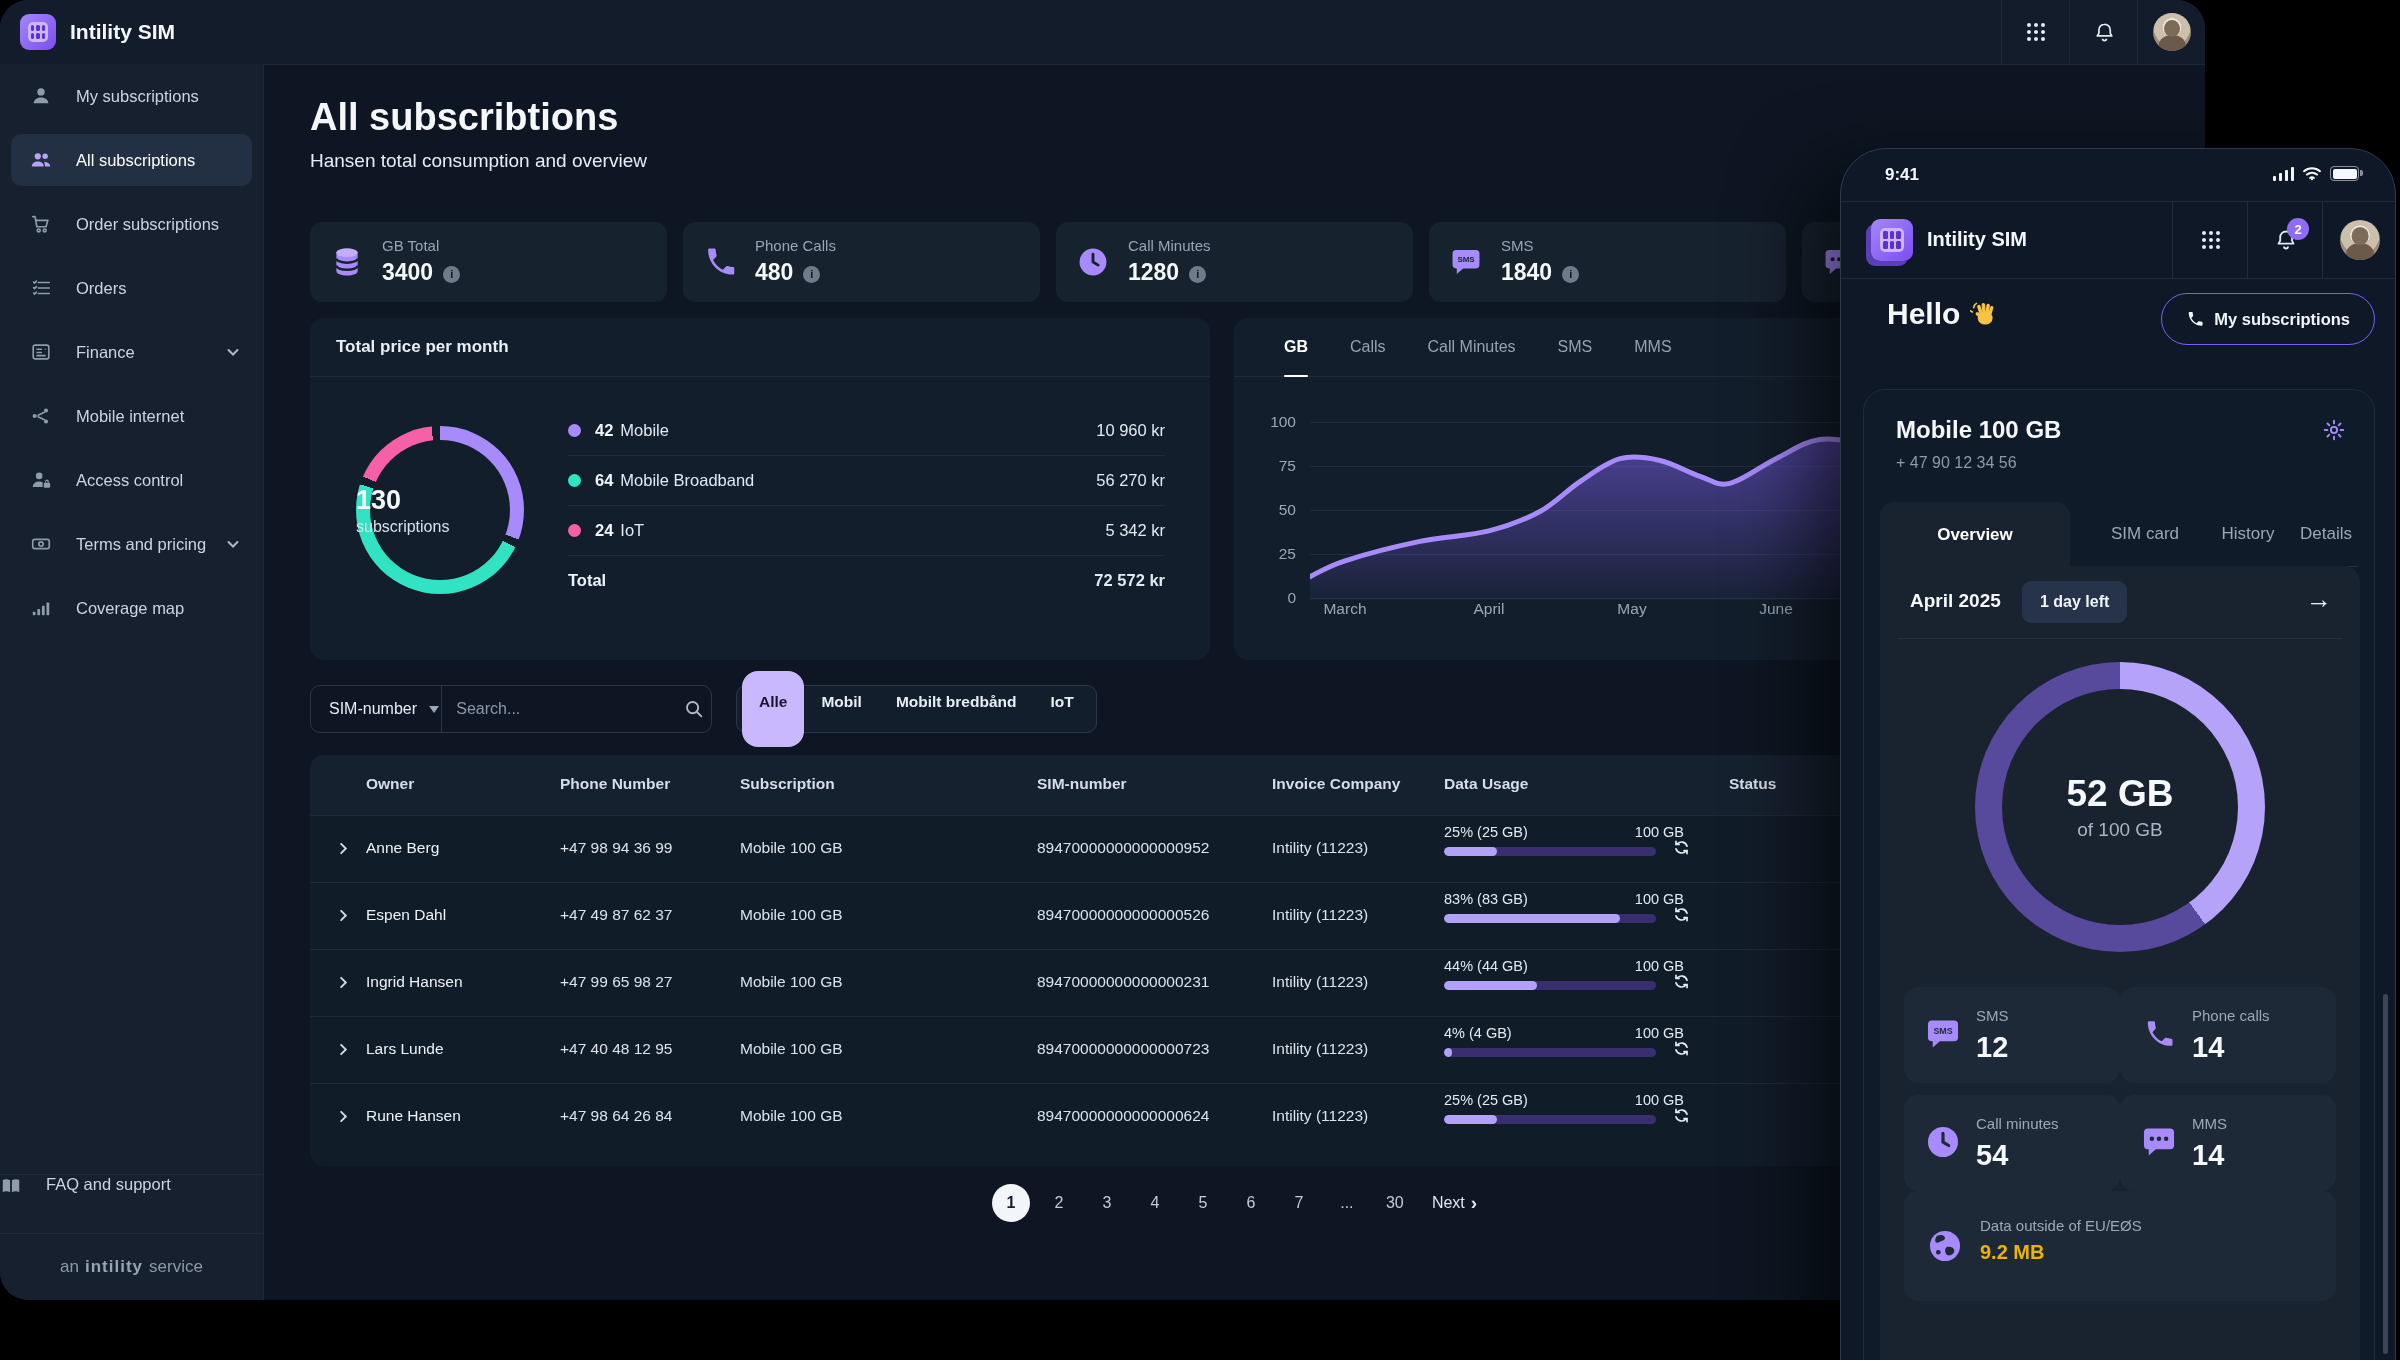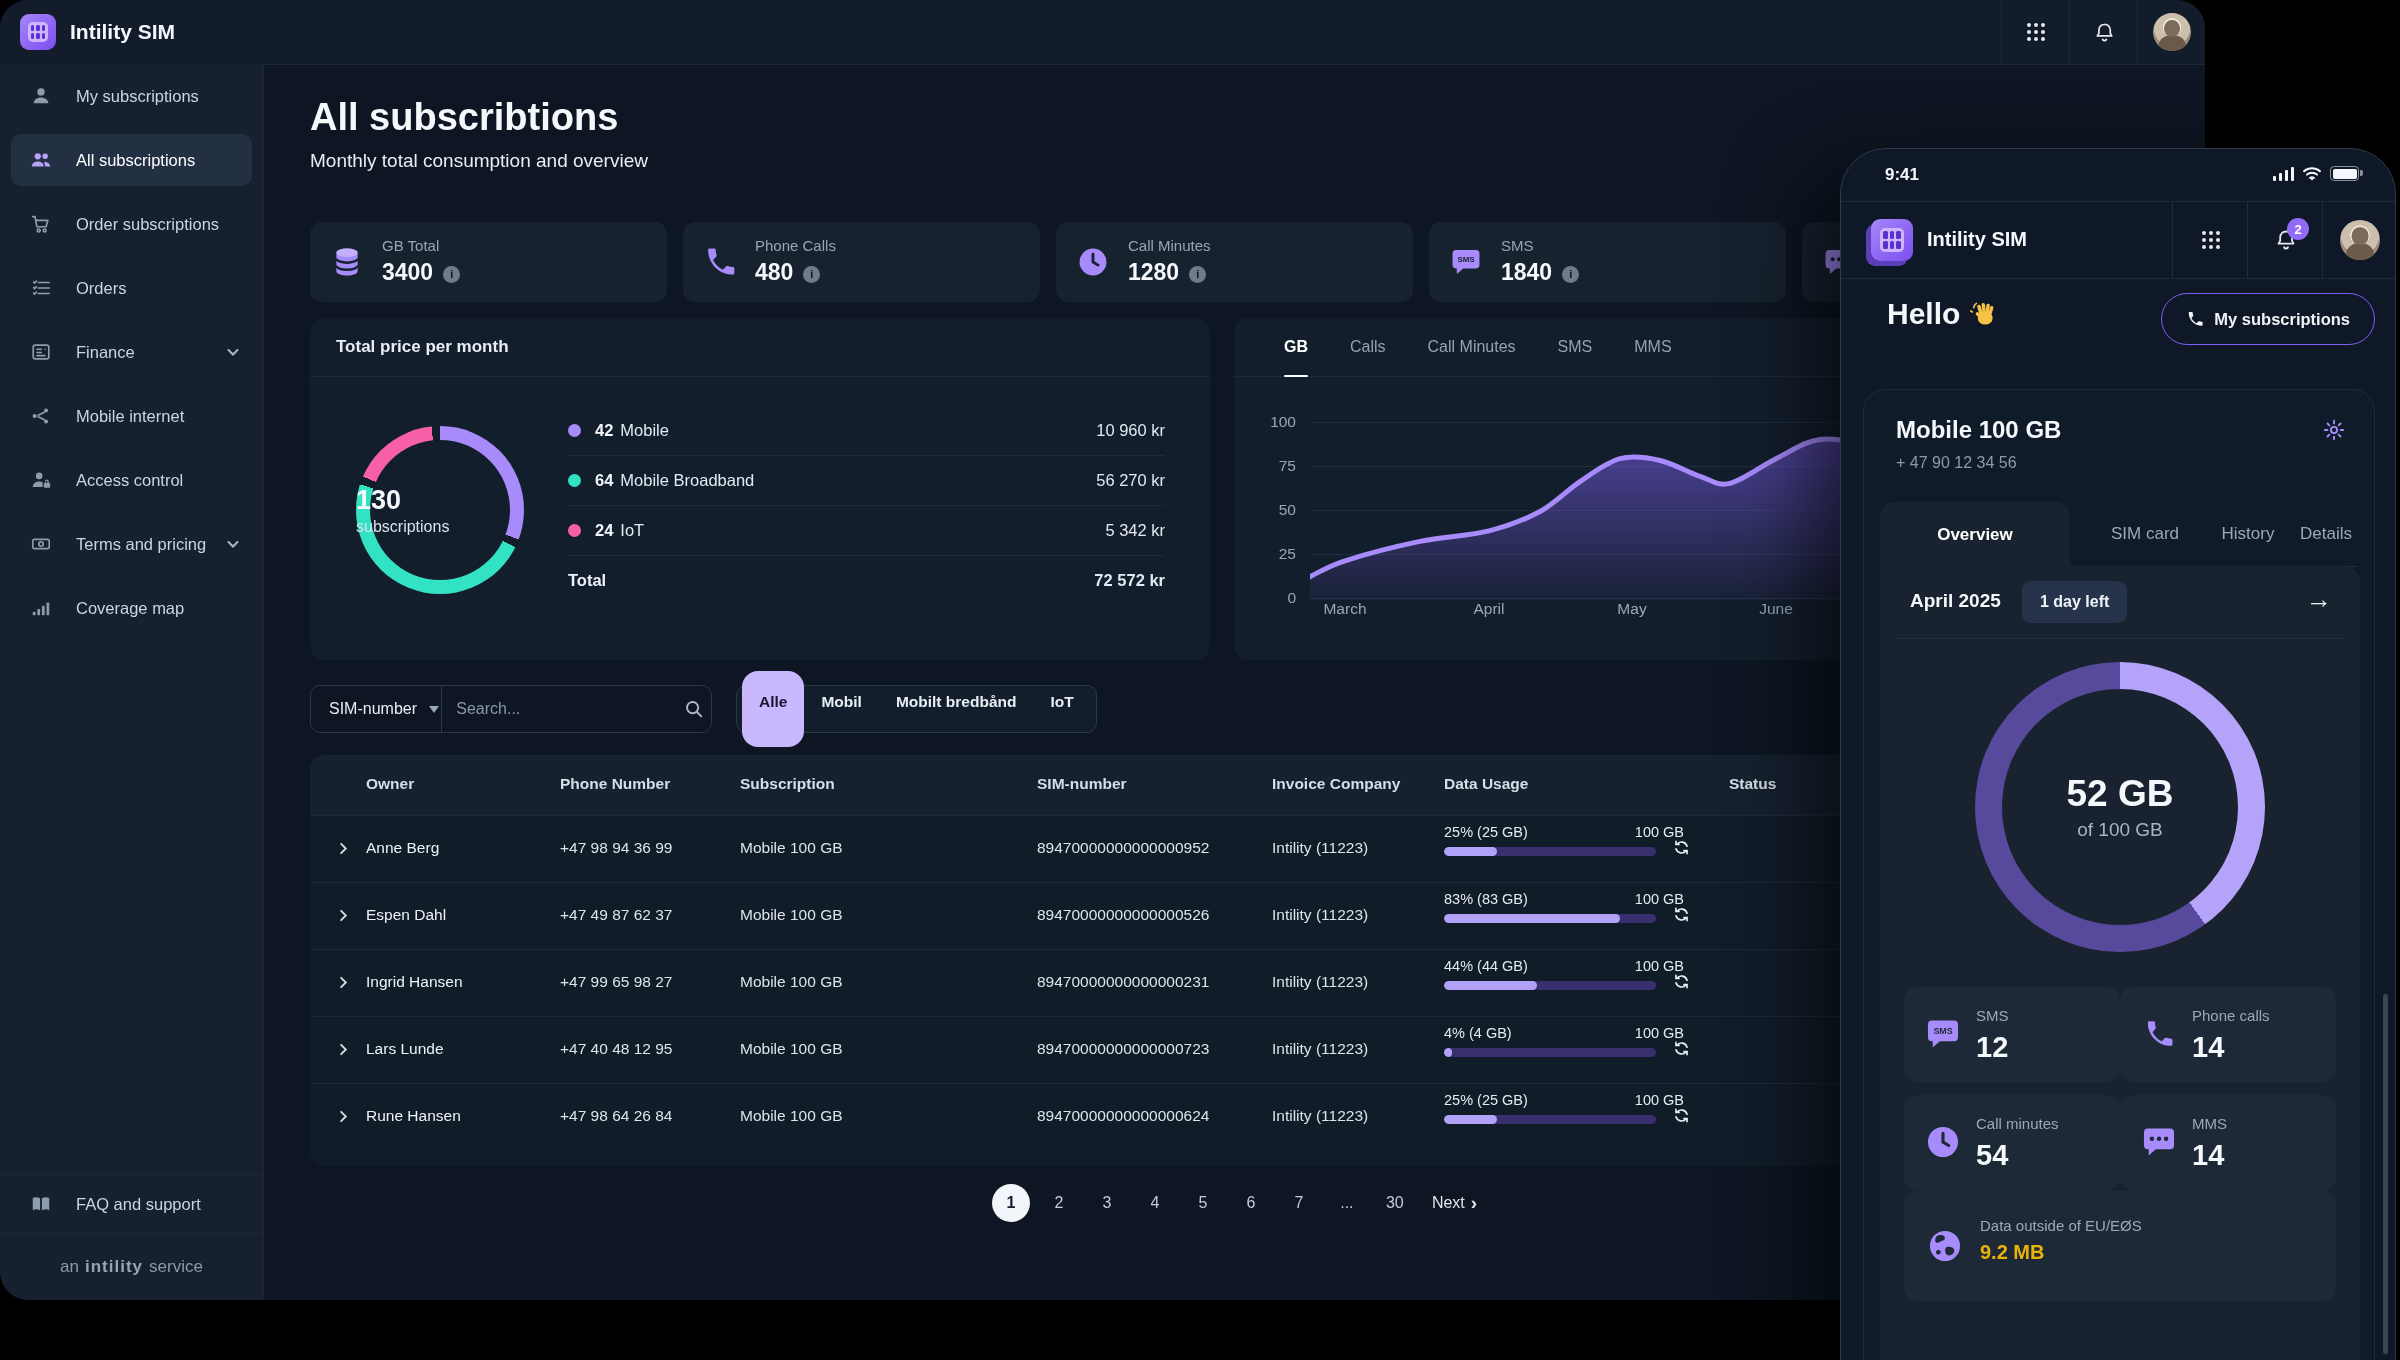--- a/index.html
+++ b/index.html
@@ -25,21 +25,21 @@
   
   #sidebar{left:0;top:64px;width:263px;height:1236px;background:#16202E;border-right:1px solid #1D2837;}
   .sitem{position:relative;height:64px;display:flex;align-items:center;padding-left:30px;box-sizing:border-box;color:#CBD5E0;cursor:pointer;}
   .sitem .ico{width:22px;height:22px;color:#8E9CAD;flex:0 0 22px;}
   .sitem .lab{margin-left:24px;font-size:16.5px;}
   .sitem.active{margin:0 11px;padding-left:19px;height:52px;margin-top:6px;margin-bottom:6px;border-radius:10px;background:#232F42;color:#FFFFFF;}
   .sitem.active .ico{color:#B7A4F9;}
   .sitem .chev{position:absolute;right:22px;width:16px;height:16px;color:#AEB9C7;}
   #side-bottom{position:absolute;left:0;bottom:0;width:263px;}
   .sdivider{height:1px;background:#1F2A39;}
-  #faq-item{height:58px;display:flex;align-items:center;padding-left:30px;color:#CBD5E0;cursor:pointer;}
+  #faq-item{height:58px;display:flex;color:#CBD5E0;cursor:pointer;}
   #faq-item .ico{width:22px;height:22px;color:#8E9CAD;}
   #faq-item .lab{margin-left:24px;font-size:16.5px;}
   #side-footer{height:66px;display:flex;align-items:center;justify-content:center;color:#8C99AB;font-size:17px;}
   #side-footer b{font-weight:700;letter-spacing:1px;margin:0 6px;color:#97A4B6;}
 
   
   #page-title{left:310px;top:96px;font-size:38px;font-weight:700;color:#F5F8FB;}
   #page-subtitle{left:310px;top:150px;font-size:19px;color:#E7EDF4;}
 
   
@@ -301,21 +301,21 @@
         <div class="sdivider"></div>
         <div id="side-footer">
           <span>an</span>
             <b>intility</b>
             <span>service</span>
         </div>
       </div>
     </nav>
 
     <h1 id="page-title" class="abs" style="margin:0;">All subscribtions</h1>
-    <div id="page-subtitle" class="abs">Monthly total consumption and overview</div>
+    <div id="page-subtitle" class="abs">Hansen total consumption and overview</div>
 
     <div id="stats-row" class="abs">
       <div class="stat-card">
         <svg class="sicon" viewBox="0 0 24 24">
             <g fill="#A78BFA">
               <path d="M12 2.5c-4.2 0-7.5 1.3-7.5 3v13c0 1.7 3.3 3 7.5 3s7.5-1.3 7.5-3v-13c0-1.7-3.3-3-7.5-3z"></path>
             </g>
             <path d="M4.5 9.5c0 1.7 3.3 3 7.5 3s7.5-1.3 7.5-3M4.5 14.5c0 1.7 3.3 3 7.5 3s7.5-1.3 7.5-3" stroke="#17222F" stroke-width="1.7" fill="none"></path>
             <ellipse cx="12" cy="5.5" rx="7.5" ry="3" fill="#C4AEFC"></ellipse>
           </svg>

